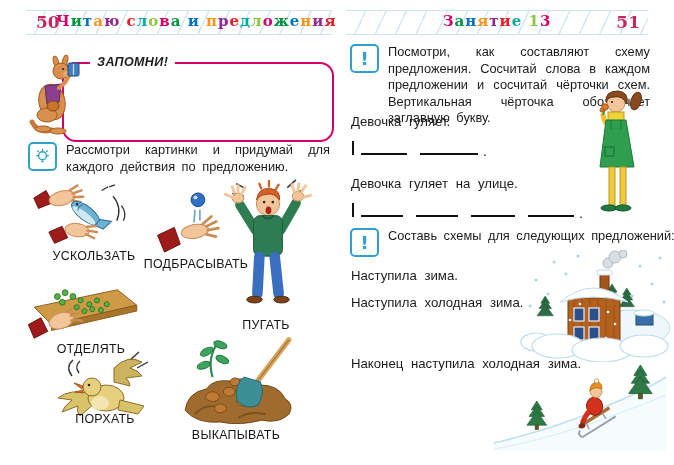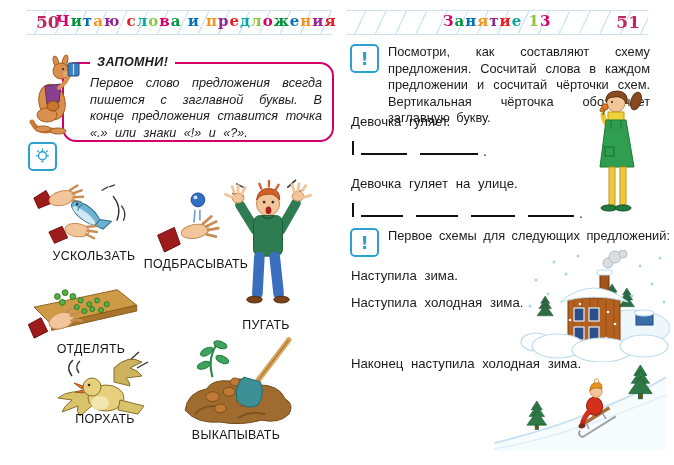--- a/index.html
+++ b/index.html
@@ -41,21 +41,20 @@
 <div class="sheet">
 
   <section>
     <header class="pageband" style="left:26px;top:10px;width:306px;">
       <span class="pagenum" style="left:10px;">50</span>
       <h1 class="ptitle" style="left:30px;"><span style="color: rgb(212, 0, 106);">Ч</span><span style="color: rgb(0, 146, 63);">и</span><span style="color: rgb(0, 114, 188);">т</span><span style="color: rgb(247, 148, 29);">а</span><span style="color: rgb(146, 39, 143);">ю</span><span> </span><span style="color: rgb(237, 28, 36);">с</span><span style="color: rgb(0, 169, 157);">л</span><span style="color: rgb(141, 198, 63);">о</span><span style="color: rgb(212, 0, 106);">в</span><span style="color: rgb(0, 146, 63);">а</span><span> </span><span style="color: rgb(0, 114, 188);">и</span><span> </span><span style="color: rgb(247, 148, 29);">п</span><span style="color: rgb(146, 39, 143);">р</span><span style="color: rgb(237, 28, 36);">е</span><span style="color: rgb(0, 169, 157);">д</span><span style="color: rgb(141, 198, 63);">л</span><span style="color: rgb(212, 0, 106);">о</span><span style="color: rgb(0, 146, 63);">ж</span><span style="color: rgb(0, 114, 188);">е</span><span style="color: rgb(247, 148, 29);">н</span><span style="color: rgb(146, 39, 143);">и</span><span style="color: rgb(237, 28, 36);">я</span></h1>
     </header>
 
     <div class="remember">
       <span class="rtitle">ЗАПОМНИ!</span>
-      <p class="rtext">Первое слово предложения всегда пишется с заглавной буквы. В конце предложения ставится точка «.» или знаки «!» и «?».</p>
     </div>
 
     <svg class="pic" style="left:24px;top:54px;" width="58" height="84" viewBox="0 0 58 84">
       <path d="M28 76 Q14 80 8 68" stroke="#c77a3c" stroke-width="5" fill="none" stroke-linecap="round"></path>
       <ellipse cx="28" cy="48" rx="13" ry="18" fill="#d98f4e" stroke="#a55f22" transform="rotate(-12 28 48)"></ellipse>
       <ellipse cx="23" cy="61" rx="10" ry="7" fill="#d98f4e" stroke="#a55f22"></ellipse>
       <ellipse cx="19" cy="75" rx="8" ry="3" fill="#d98f4e" stroke="#a55f22"></ellipse>
       <ellipse cx="34" cy="77" rx="8" ry="3" fill="#d98f4e" stroke="#a55f22"></ellipse>
       <ellipse cx="32" cy="8" rx="2.5" ry="6" fill="#d98f4e" stroke="#a55f22" transform="rotate(-15 32 8)"></ellipse>
       <ellipse cx="41" cy="7" rx="2.5" ry="6" fill="#d98f4e" stroke="#a55f22" transform="rotate(15 41 7)"></ellipse>
@@ -70,20 +69,21 @@
     </svg>
 
     <div class="taskrow" style="left:28px;top:142px;width:302px;">
       <span class="iconbox">
         <svg width="19" height="19" viewBox="0 0 24 24">
           <circle cx="12" cy="11" r="5" fill="none" stroke="#2ea0d0" stroke-width="1.8"></circle>
           <path d="M10 16 h4 M10.5 18.5 h3" stroke="#2ea0d0" stroke-width="1.6"></path>
           <path d="M12 2 v3 M4 11 h3 M17 11 h3 M5.5 4.5 l2 2 M18.5 4.5 l-2 2" stroke="#2ea0d0" stroke-width="1.6"></path>
         </svg>
       </span>
+      <p class="tasktext">Рассмотри картинки и придумай для каждого действия по предложению.</p>
     </div>
 
     <svg class="pic" style="left:32px;top:183px;" width="112" height="66" viewBox="0 0 115 70">
       <polygon points="0,16 13,8 20,21 5,27" fill="#9e1b1b" stroke="#6e0f0f"></polygon>
       <g transform="rotate(-14 30 16)">
         <ellipse cx="30" cy="16" rx="14" ry="7.5" fill="#f3c59b" stroke="#c98c54"></ellipse>
         <path d="M40 10 l9 -3 M42 14 l10 -1 M42 18 l10 2 M40 21 l8 4" stroke="#c98c54" stroke-width="2.6" stroke-linecap="round"></path>
       </g>
       <g transform="rotate(38 55 32)">
         <ellipse cx="55" cy="32" rx="18" ry="7.5" fill="#6db2d2" stroke="#2c6e8e"></ellipse>
@@ -257,21 +257,21 @@
       <rect x="17" y="80" width="6" height="38" fill="#f0c93a" stroke="#b89a1d"></rect>
       <rect x="28" y="80" width="6" height="38" fill="#f0c93a" stroke="#b89a1d"></rect>
       <ellipse cx="17" cy="121" rx="8" ry="3" fill="#1f7a3c" stroke="#14522a"></ellipse>
       <ellipse cx="31" cy="121" rx="8" ry="3" fill="#1f7a3c" stroke="#14522a"></ellipse>
     </svg>
 
     <div class="taskrow" style="left:350px;top:228px;width:300px;">
       <span class="iconbox">
         <span class="excl">!</span>
       </span>
-      <p class="tasktext nowrap">Первое схемы для следующих предложений:</p>
+      <p class="tasktext nowrap">Составь схемы для следующих предложений:</p>
     </div>
 
     <span class="sent" style="left:351px;top:268px;">Наступила зима.</span>
 
     <svg class="pic" style="left:520px;top:250px;" width="150" height="112" viewBox="0 0 150 112">
       <g fill="#a8d4ec">
         <circle cx="34" cy="12" r="1.5"></circle>
           <circle cx="58" cy="6" r="1.5"></circle>
           <circle cx="94" cy="10" r="1.5"></circle>
         <circle cx="120" cy="16" r="1.5"></circle>

